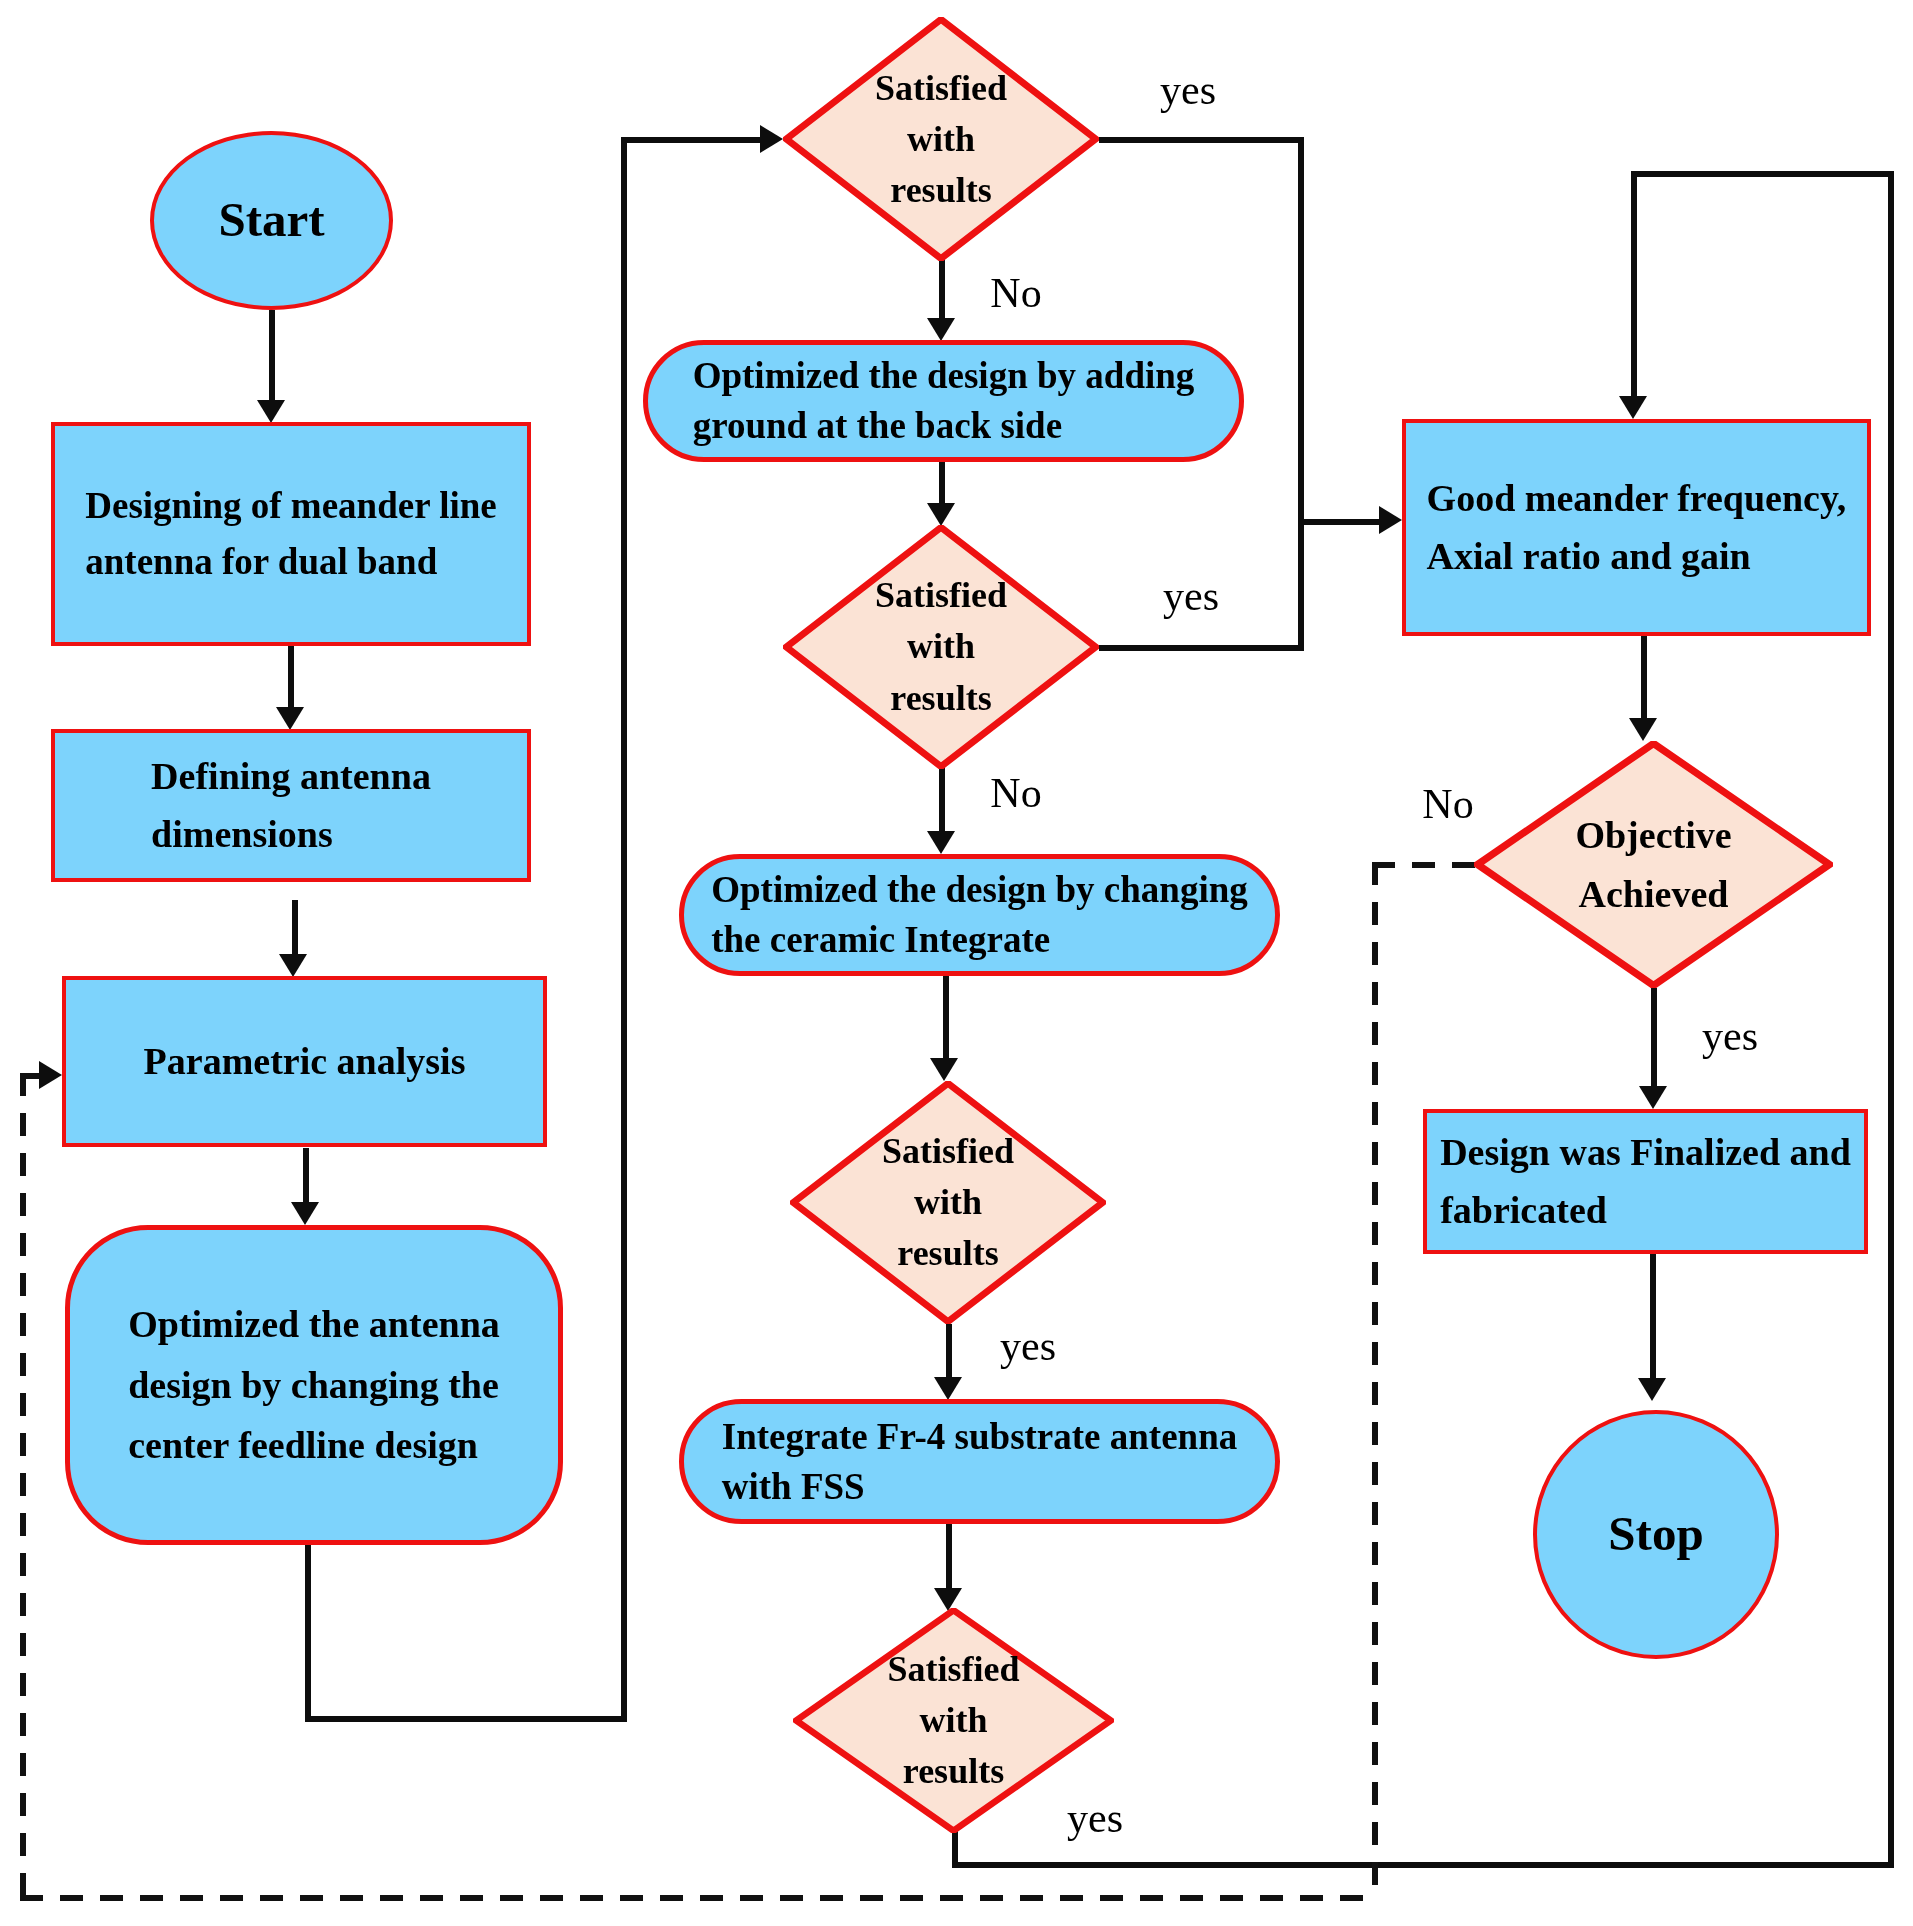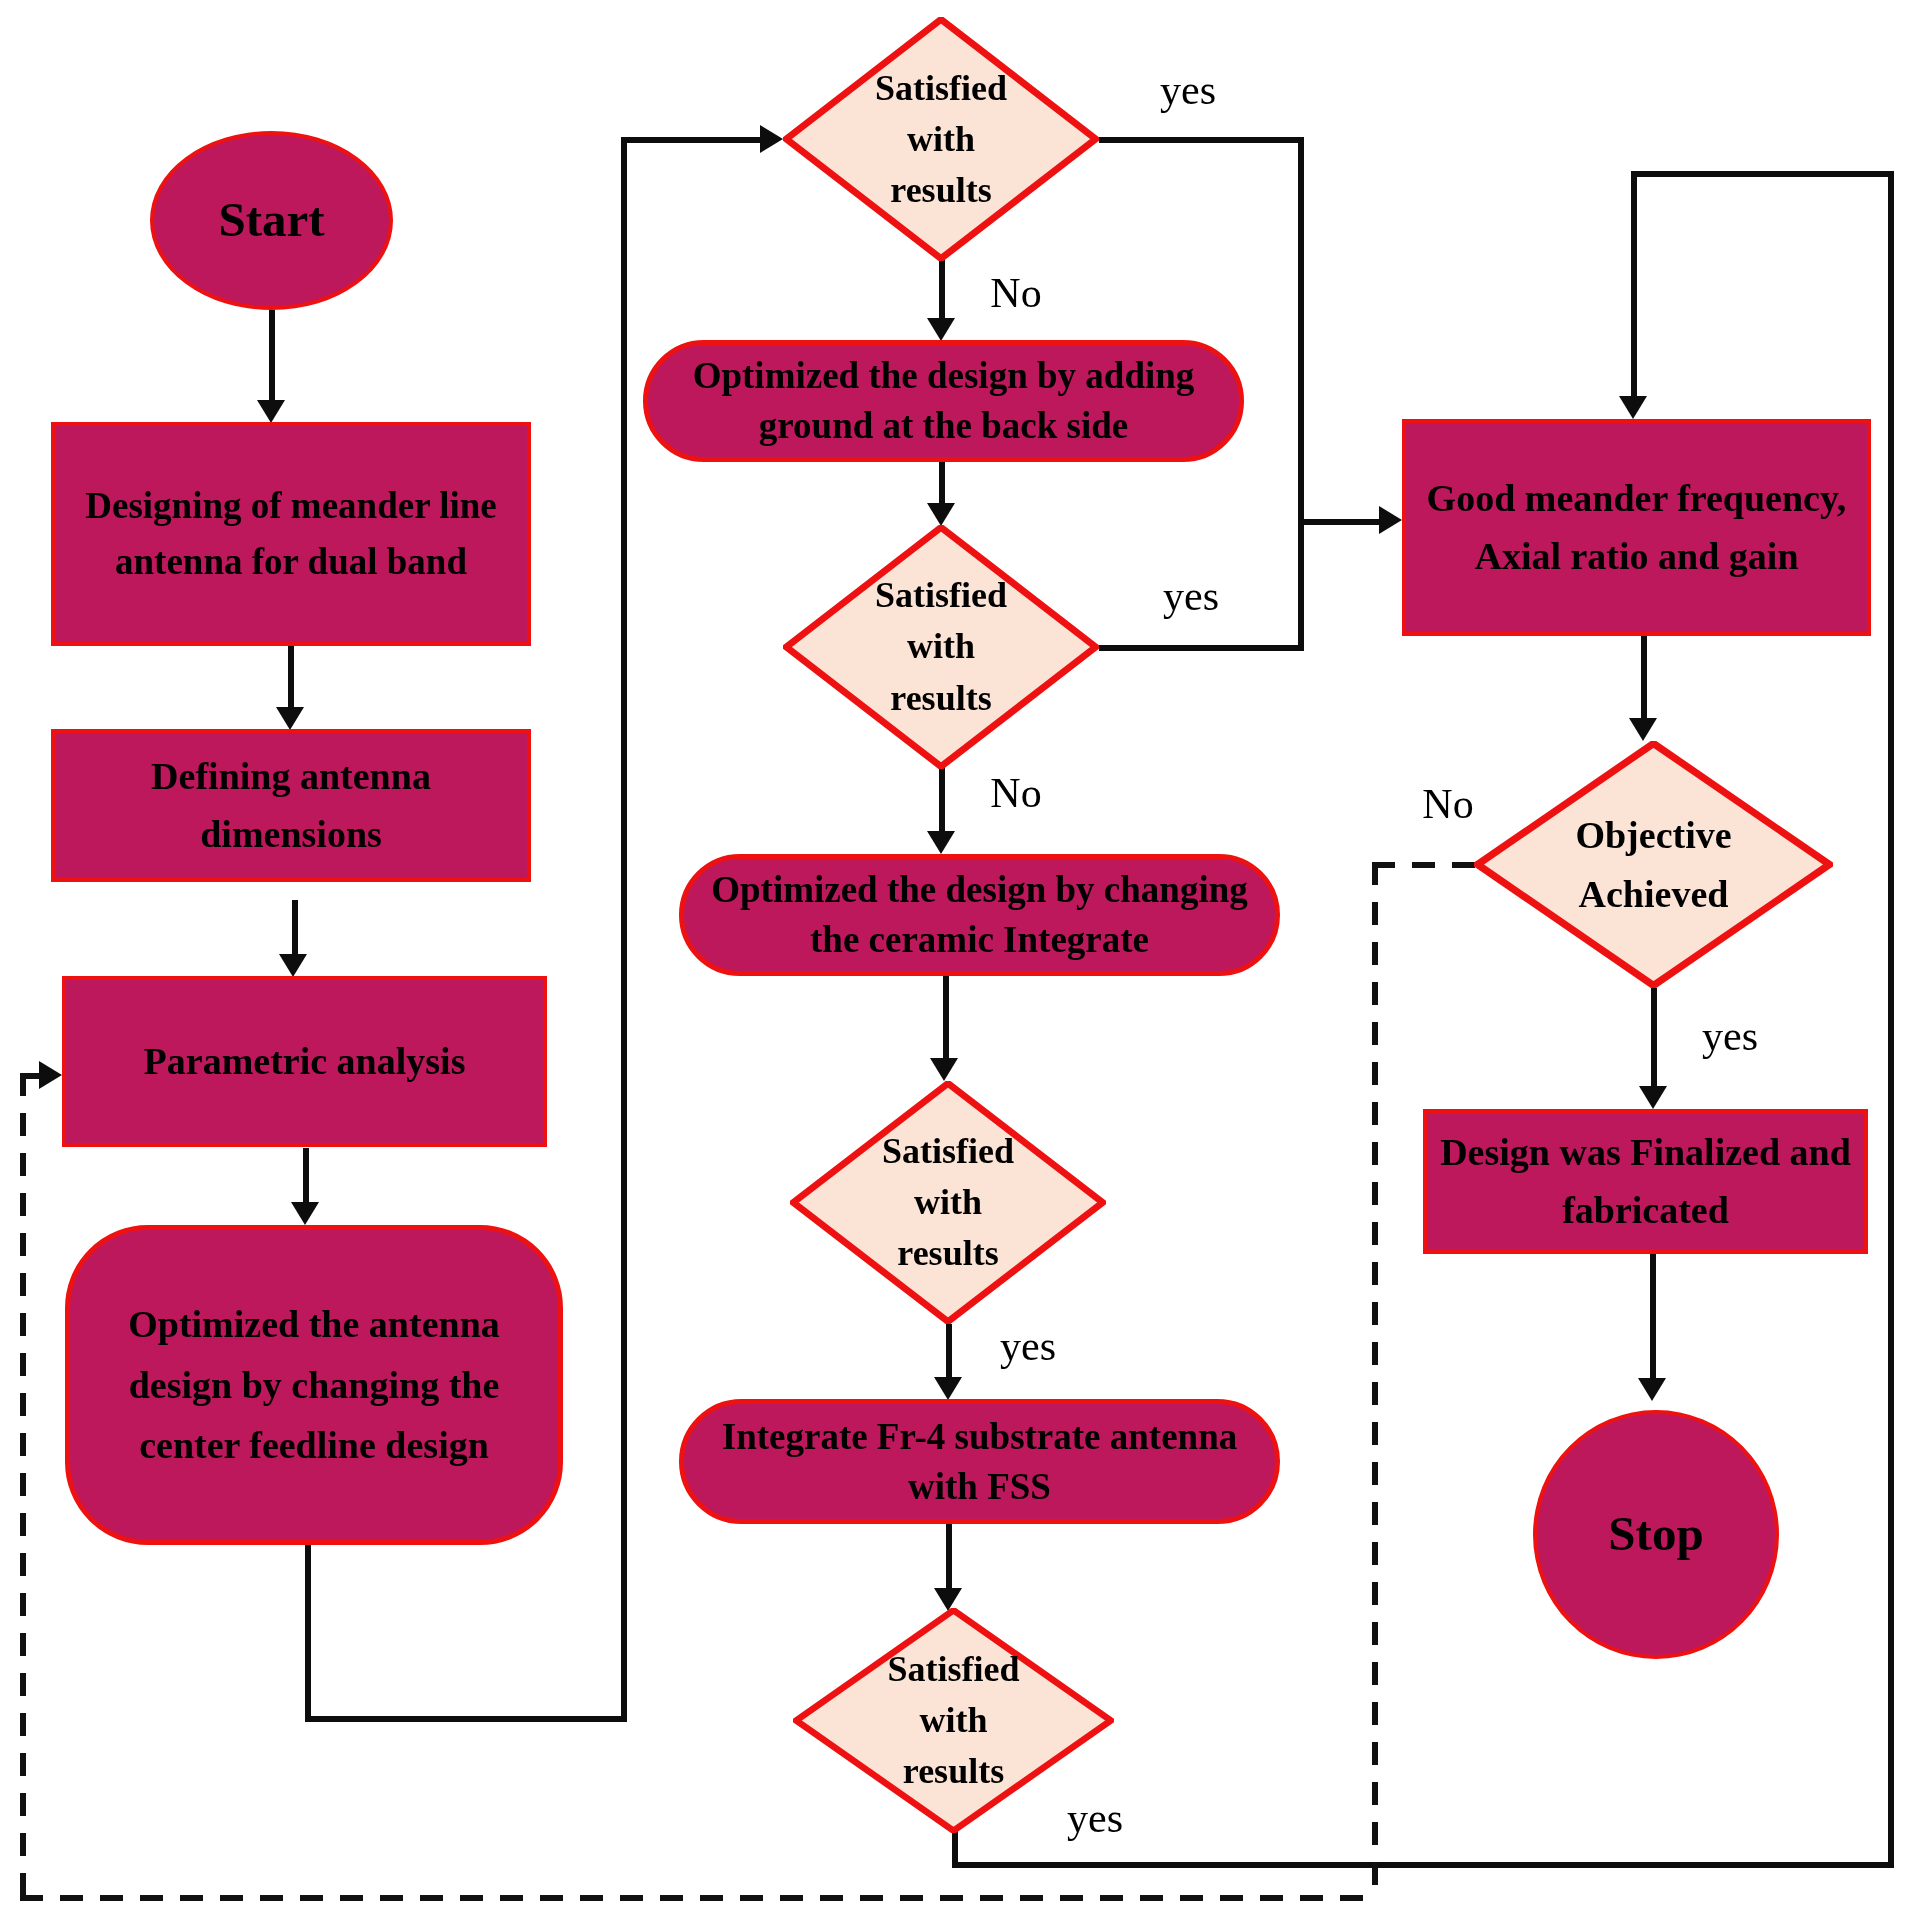--- a/index.html
+++ b/index.html
@@ -6,26 +6,26 @@
   #canvas{
     position:relative;
     width:1913px;height:1926px;
     background:#ffffff;
     font-family:"Liberation Serif","DejaVu Serif",serif;
     overflow:hidden;
   }
   .node{
     position:absolute;
     box-sizing:border-box;
-    background:#be185d;
+    background:#7dd3fc;
     border:4.5px solid #ee1111;
     color:#000;
     font-weight:bold;
     display:flex;align-items:center;justify-content:center;
-    text-align:center;
+    text-align:left;
     white-space:pre-line;
     font-size:38px;line-height:1.52;
   }
   .pill{border-radius:64px;border-width:5.8px;font-size:37px;line-height:1.34;}
   .ellipse{border-radius:50%;font-size:49px;border-width:4.5px;}
   .dia{position:absolute;text-decoration:underline;}
   .dia svg{position:absolute;left:0;top:0;width:100%;height:100%;}
   .dia .dtext{
     position:absolute;left:0;top:0;width:100%;height:100%;
     display:flex;align-items:center;justify-content:center;

